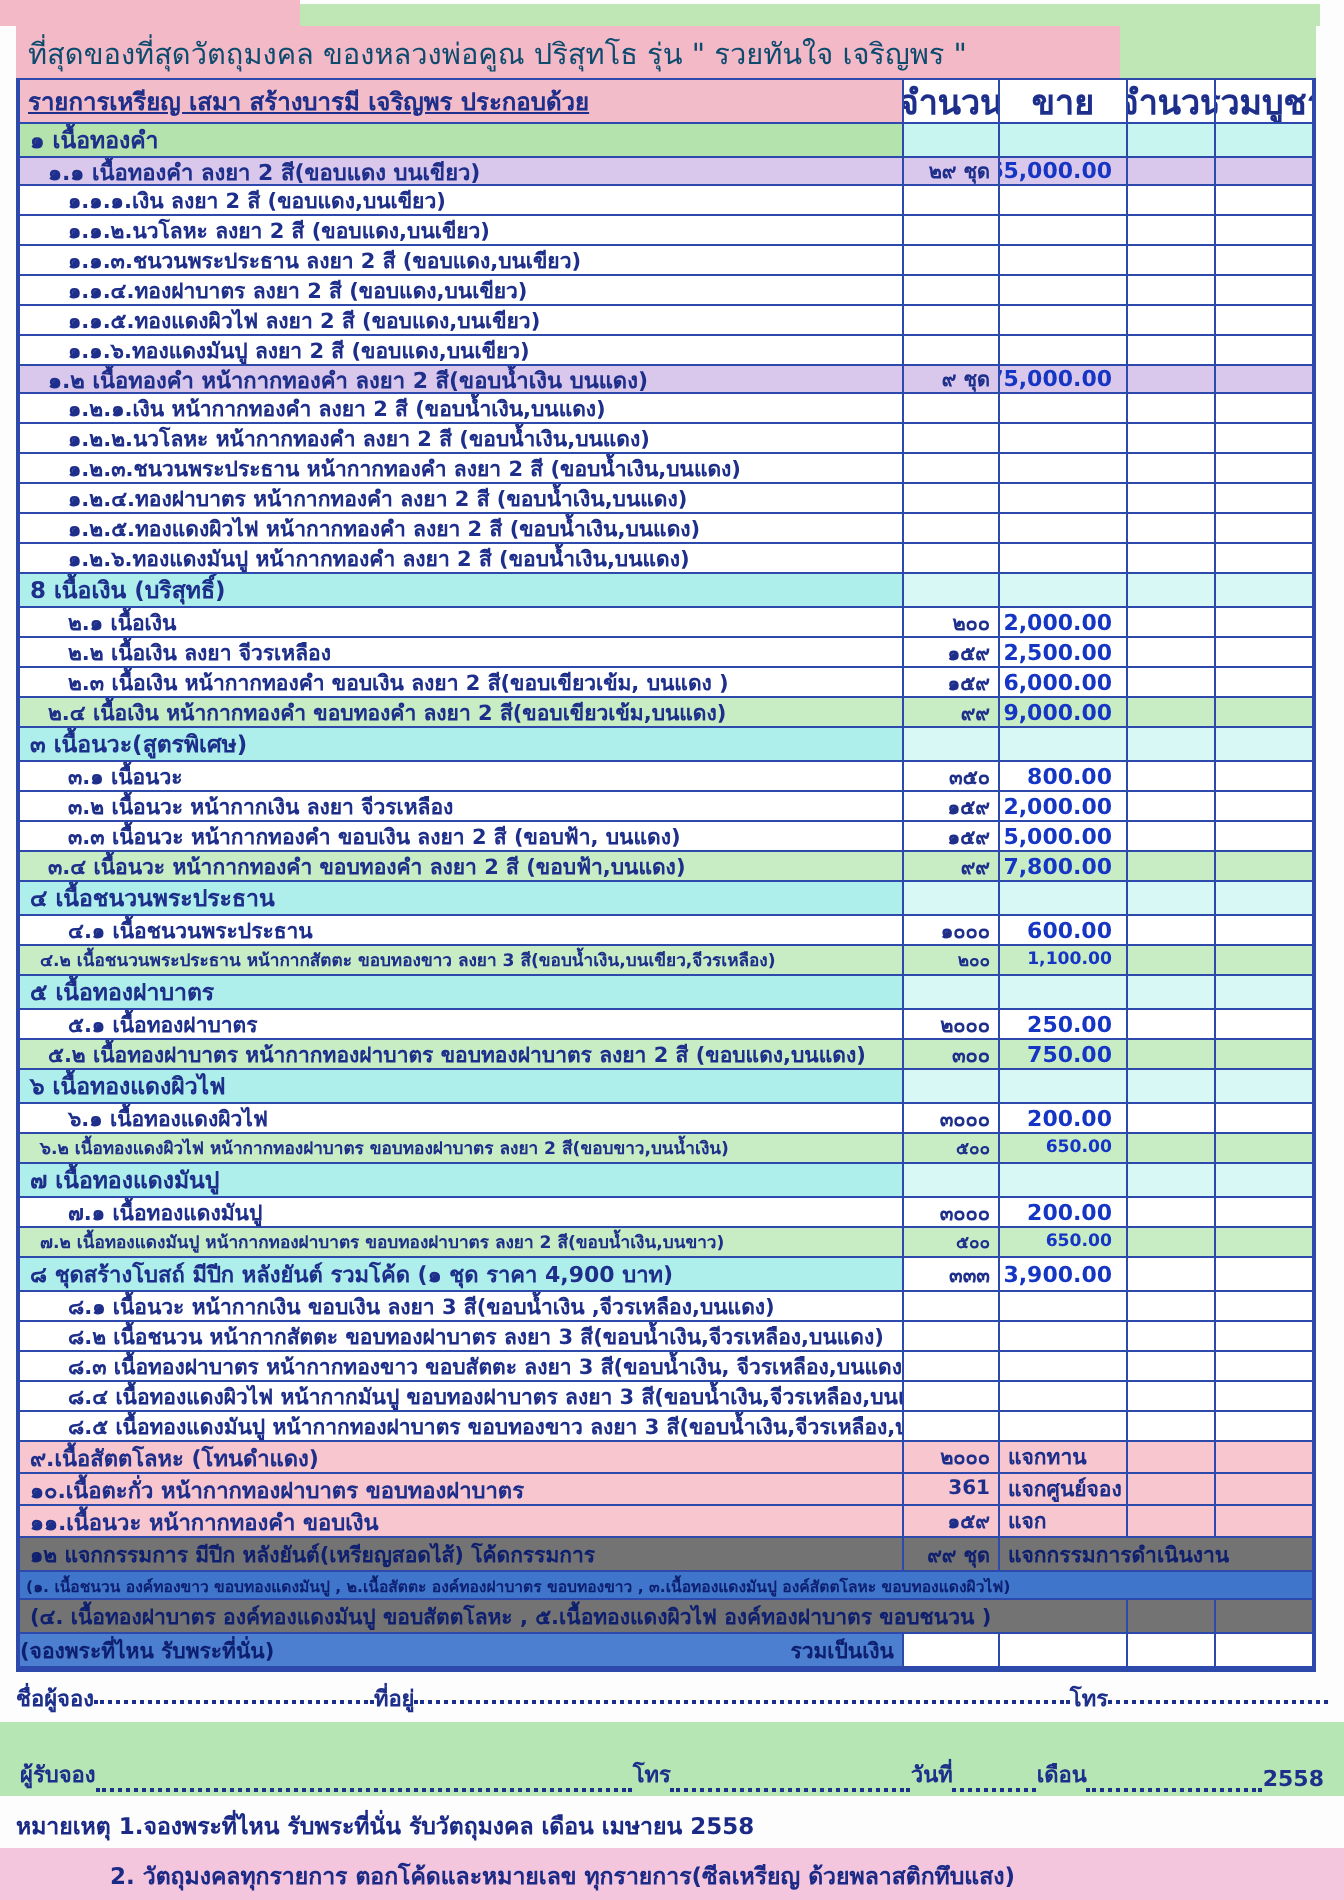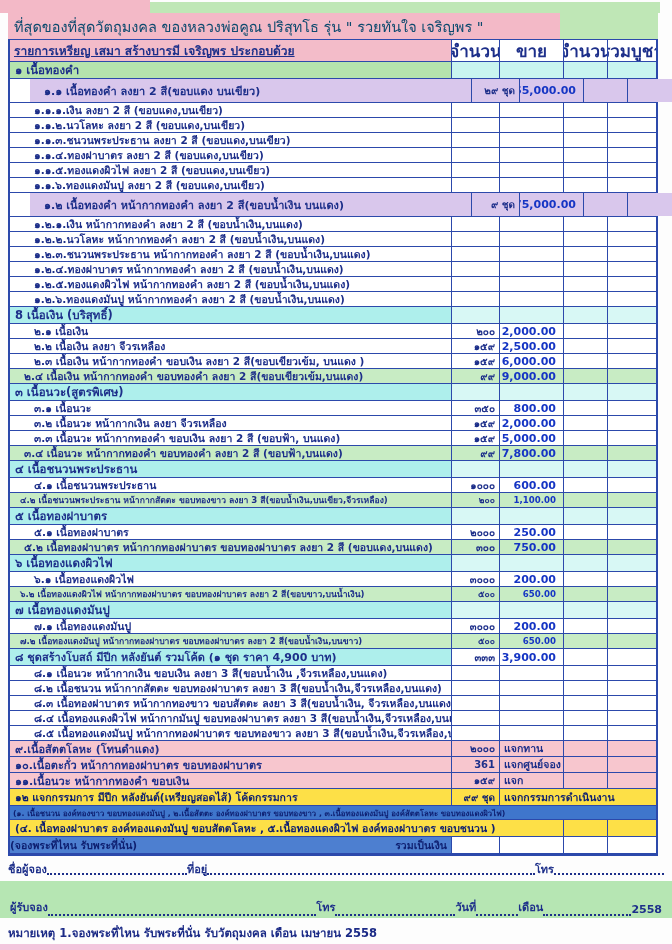--- a/index.html
+++ b/index.html
@@ -40,52 +40,52 @@
   .row.section-green .desc{ background:#b5e3ad; padding-left:5px; font-size:11.5px; }
   .row.section-green .c{ background:#c9f5f0; }
 
   .row.section-cyan{ height:17px; }
   .row.section-cyan .desc{ background:#aeefec; padding-left:5px; font-size:11.5px; }
   .row.section-cyan .c{ background:#d8f8f5; }
 
   .row.sec8{ height:17px; }
   .row.sec8 .desc{ background:#aeefec; padding-left:5px; font-size:11px; }
 
-  .row.sub{ height:24px;padding-left:20px; }
+  .row.sub{ height:14px; }
   .row.sub .cell{ background:#d9c7ec; }
   .row.sub .desc{ padding-left:14px; font-size:11px; }
 
   .row.hl .cell{ background:#c8ecc4; }
   .row.hl .desc{ padding-left:14px; }
 
   .row.small .cell{ font-size:8.6px; }
   .row.small .desc{ padding-left:10px; }
 
   .row.give{ height:16px; }
   .row.give .cell{ background:#f7c6ce; }
   .row.give .desc{ padding-left:5px; font-size:11px; }
   .row.give .note{ color:#1d2f8a; font-size:10.5px; }
 
   .row.blue{ height:17px; }
-  .row.blue .cell{ background:#fde047; color:#0e1f70; }
+  .row.blue .cell{ background:#737373; color:#0e1f70; }
   .row.blue .desc{ padding-left:5px; }
   .row.blue-small{ height:14px; }
   .row.blue-small .cell{ background:#3f76cc; color:#0e1f70; font-size:7.8px; padding-left:3px; }
 
   .row.sum{ height:17px; }
   .row.sum .desc{ background:#4d7fd0; color:#0e1f70; padding-left:0; display:flex; justify-content:space-between; }
   .row.sum .desc .t1{ }
   .row.sum .desc .t2{ padding-right:4px; }
 
   .span5{ grid-column:1/6; }
   .span3{ grid-column:1/4; }
   .spanR{ grid-column:3/6; }
 
   
-  .formline{ margin:4px 8px 0 8px; display:flex; align-items:center; font-size:11px; font-weight:bold; height:18px; }
+  .formline{ margin:4px 8px 0 8px; display:flex; align-items:flex-start; font-size:11px; font-weight:bold; height:18px; }
   .dots{ border-bottom:2px dotted #1d2f8a; height:12px; }
   .greenbar{ margin:3px 0 0 0; padding:2px 10px; background:#b6e6b3; display:flex; align-items:flex-end; font-size:11px; font-weight:bold; height:37px; }
   .notes{ margin-top:4px; font-size:11.5px; font-weight:bold; color:#1b2a86; }
   .notes .l1{ padding:2px 0 2px 8px; background:#fdfdfd; }
   .notes .rest{ background:#f3c6dd; padding:2px 0 6px 0; }
   .notes .ln{ padding:3px 0 3px 55px; }
 </style>
 </head>
 <body>
 

